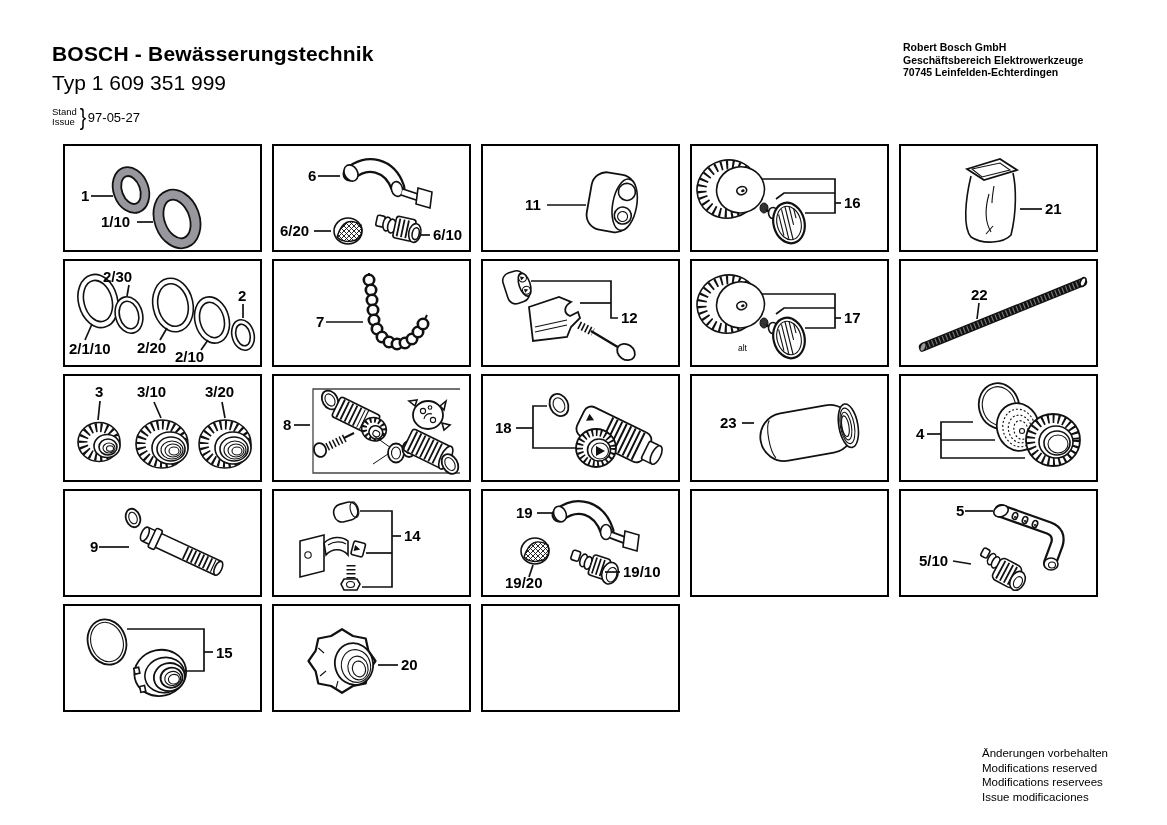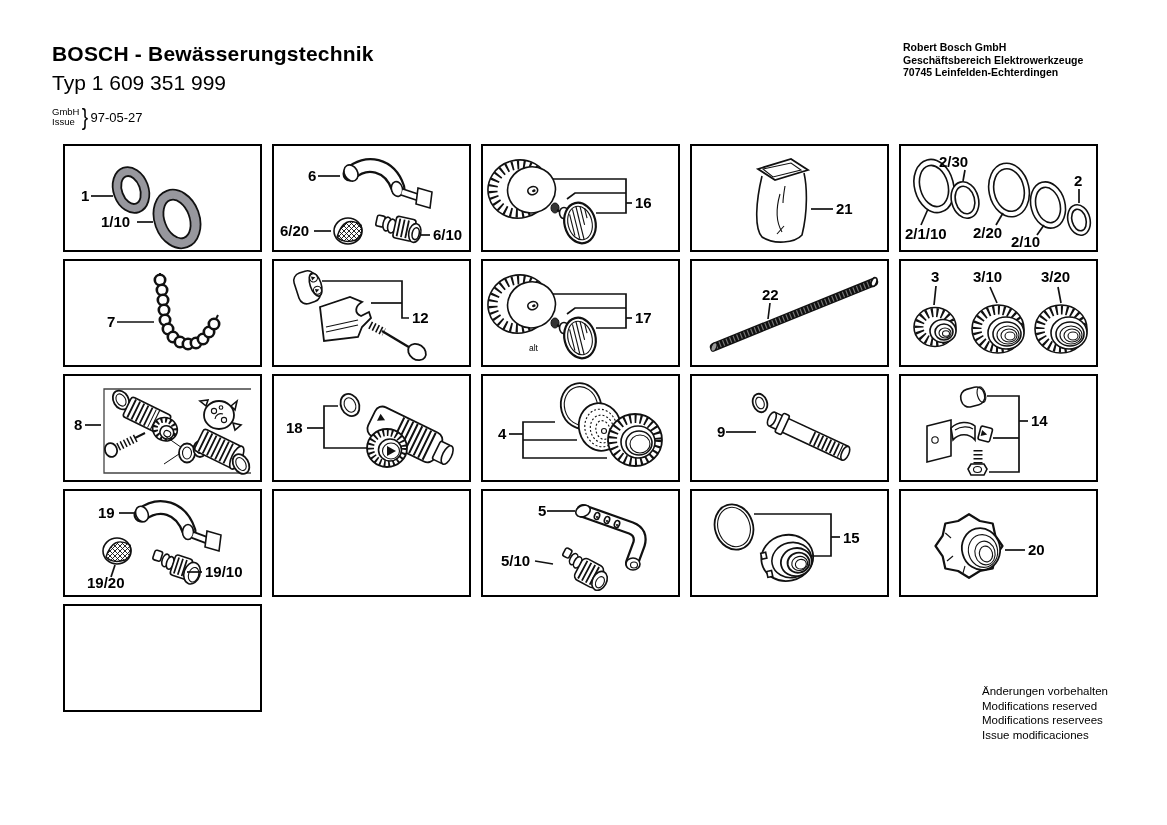--- a/index.html
+++ b/index.html
@@ -6,21 +6,21 @@
   body{width:1167px;height:825px;position:relative;font-family:"Liberation Sans",sans-serif;color:#000;overflow:hidden;}
   .abs{position:absolute;}
   #title{left:52px;top:42px;font-size:21px;font-weight:bold;letter-spacing:.2px;}
   #typline{left:52px;top:71px;font-size:21px;}
   #typline .b{font-weight:normal;}
   #revision{left:52px;top:103px;display:flex;align-items:center;}
   #revision .sl{font-size:9.5px;line-height:10.5px;}
   #revision .brace{font-size:24px;font-weight:300;margin:0 1px 0 2px;transform:scaleX(.8);}
   #revision .dt{font-size:13px;}
   #company{left:903px;top:41px;font-size:10.5px;font-weight:bold;line-height:12.5px;}
-  #footnote{left:982px;top:684px;font-size:11.5px;line-height:14.5px;}
+  #footnote{left:982px;top:746px;font-size:11.5px;line-height:14.5px;}
   #grid{left:63px;top:144px;display:grid;grid-template-columns:repeat(5,199px);grid-auto-rows:108px;column-gap:10px;row-gap:7px;}
   .cell{border:2px solid #000;box-sizing:border-box;background:#fff;}
   .cell svg{display:block;}
   
   .o{fill:#fff;stroke:#111;stroke-width:1.8;}
   .o1{fill:#fff;stroke:#111;stroke-width:1.6;}
   .o2{fill:#fff;stroke:#111;stroke-width:2.2;}
   .nf{fill:none;stroke:#111;stroke-width:1.8;}
   .thin{fill:none;stroke:#111;stroke-width:1.1;}
   .ld{stroke:#111;stroke-width:1.7;fill:none;}
@@ -30,21 +30,21 @@
 </style>
 </head>
 <body>
 
 <div class="abs" id="title">BOSCH - Bewässerungstechnik</div>
 
 <div class="abs" id="typline"><span class="b">Typ</span><span> 1 60</span><span class="b">9 351</span><span> 999</span></div>
 
 <div class="abs" id="revision">
   <div class="sl">
-    <div>GmbH</div>
+    <div>Stand</div>
     <div>Issue</div>
   </div>
   <div class="brace">}</div>
   <div class="dt">97-05-27</div>
 </div>
 
 <div class="abs" id="company">
   <div>Robert Bosch GmbH</div>
   <div>Geschäftsbereich Elektrowerkzeuge</div>
   <div>70745 Leinfelden-Echterdingen</div>
@@ -109,20 +109,33 @@
         <rect x="120" y="70" width="20" height="22" rx="3" class="o1"></rect>
         <line x1="123" y1="81" x2="136" y2="81" stroke="#111" stroke-width="18" stroke-dasharray="1.8,2.6"></line>
         <ellipse cx="141" cy="83" rx="6" ry="9.5" class="o1"></ellipse>
         <ellipse cx="142" cy="83.5" rx="3.5" ry="6" class="o1" stroke-width="1.2"></ellipse>
       </g>
       <line class="ld" x1="146" y1="89" x2="156" y2="89"></line>
       <text class="pl" x="159" y="94">6/10</text>
     </svg>
   </div>
 
+  <div class="cell">
+    <svg viewBox="0 0 195 104" width="195" height="104">
+      <g transform="rotate(10 132 56)">
+        <rect x="106" y="28" width="44" height="58" rx="15" class="o"></rect>
+        <ellipse cx="142" cy="57" rx="12" ry="26" class="o1"></ellipse>
+        <circle cx="142" cy="44" r="8.5" class="o1"></circle>
+        <circle cx="142" cy="68" r="8.5" class="o1"></circle>
+        <circle cx="142" cy="69" r="5" class="thin"></circle>
+      </g>
+      <line class="ld" x1="64" y1="59" x2="103" y2="59"></line>
+      <text class="pl" x="42" y="64">11</text>
+    </svg>
+  </div>
 
   <div class="cell">
     <svg viewBox="0 0 195 104" width="195" height="104">
       <g transform="rotate(-15 40 43)">
         <ellipse cx="36" cy="42" rx="31" ry="29" class="o1"></ellipse>
         <ellipse cx="36" cy="42" rx="26" ry="24" class="knurl" stroke-width="9" stroke-dasharray="2,3.8"></ellipse>
         <ellipse cx="48" cy="46" rx="24" ry="23" class="o1"></ellipse>
         <ellipse cx="49" cy="47" rx="5" ry="4" class="o1"></ellipse>
         <ellipse cx="50" cy="47.5" rx="1.8" ry="1.4" fill="#111"></ellipse>
       </g>
@@ -399,20 +412,34 @@
       <g>
         <ellipse cx="113" cy="72" rx="20" ry="19" class="o" stroke-width="1.8"></ellipse>
         <ellipse cx="113" cy="72" rx="16.5" ry="15.5" class="knurl" stroke-width="7" stroke-dasharray="1.8,2.6"></ellipse>
         <ellipse cx="116" cy="74" rx="11.5" ry="11" class="o1"></ellipse>
         <ellipse cx="117" cy="75" rx="8.5" ry="8" class="thin"></ellipse>
         <polygon points="113,70 113,80 122,75" fill="#111"></polygon>
       </g>
     </svg>
   </div>
 
+  <div class="cell">
+    <svg viewBox="0 0 195 104" width="195" height="104">
+      <g transform="rotate(-10 115 57)">
+        <rect x="68" y="33" width="94" height="48" rx="24" class="o" stroke-width="2"></rect>
+        <ellipse cx="157" cy="57" rx="9.5" ry="22" class="o1"></ellipse>
+        <ellipse cx="156" cy="57" rx="7" ry="18" class="thin"></ellipse>
+        <ellipse cx="155" cy="57" rx="5" ry="14" class="thin"></ellipse>
+        <ellipse cx="154" cy="57" rx="3.5" ry="10.5" class="thin"></ellipse>
+        <path d="M80,38 C75,44 75,68 80,76" class="thin"></path>
+      </g>
+      <line class="ld" x1="50" y1="47" x2="62" y2="47"></line>
+      <text class="pl" x="28" y="52">23</text>
+    </svg>
+  </div>
 
   <div class="cell">
     <svg viewBox="0 0 195 104" width="195" height="104">
       <g>
         <ellipse cx="98" cy="30" rx="20" ry="23" transform="rotate(-15 98 30)" class="o" stroke-width="2"></ellipse>
         <ellipse cx="98" cy="30" rx="16.5" ry="19.5" transform="rotate(-15 98 30)" class="thin"></ellipse>
       </g>
       <g>
         <ellipse cx="117" cy="51" rx="21" ry="24" transform="rotate(-15 117 51)" class="o" stroke-width="1.8"></ellipse>
         <ellipse cx="118" cy="52" rx="16" ry="19" transform="rotate(-15 118 52)" class="thin" stroke-dasharray="2,2"></ellipse>

